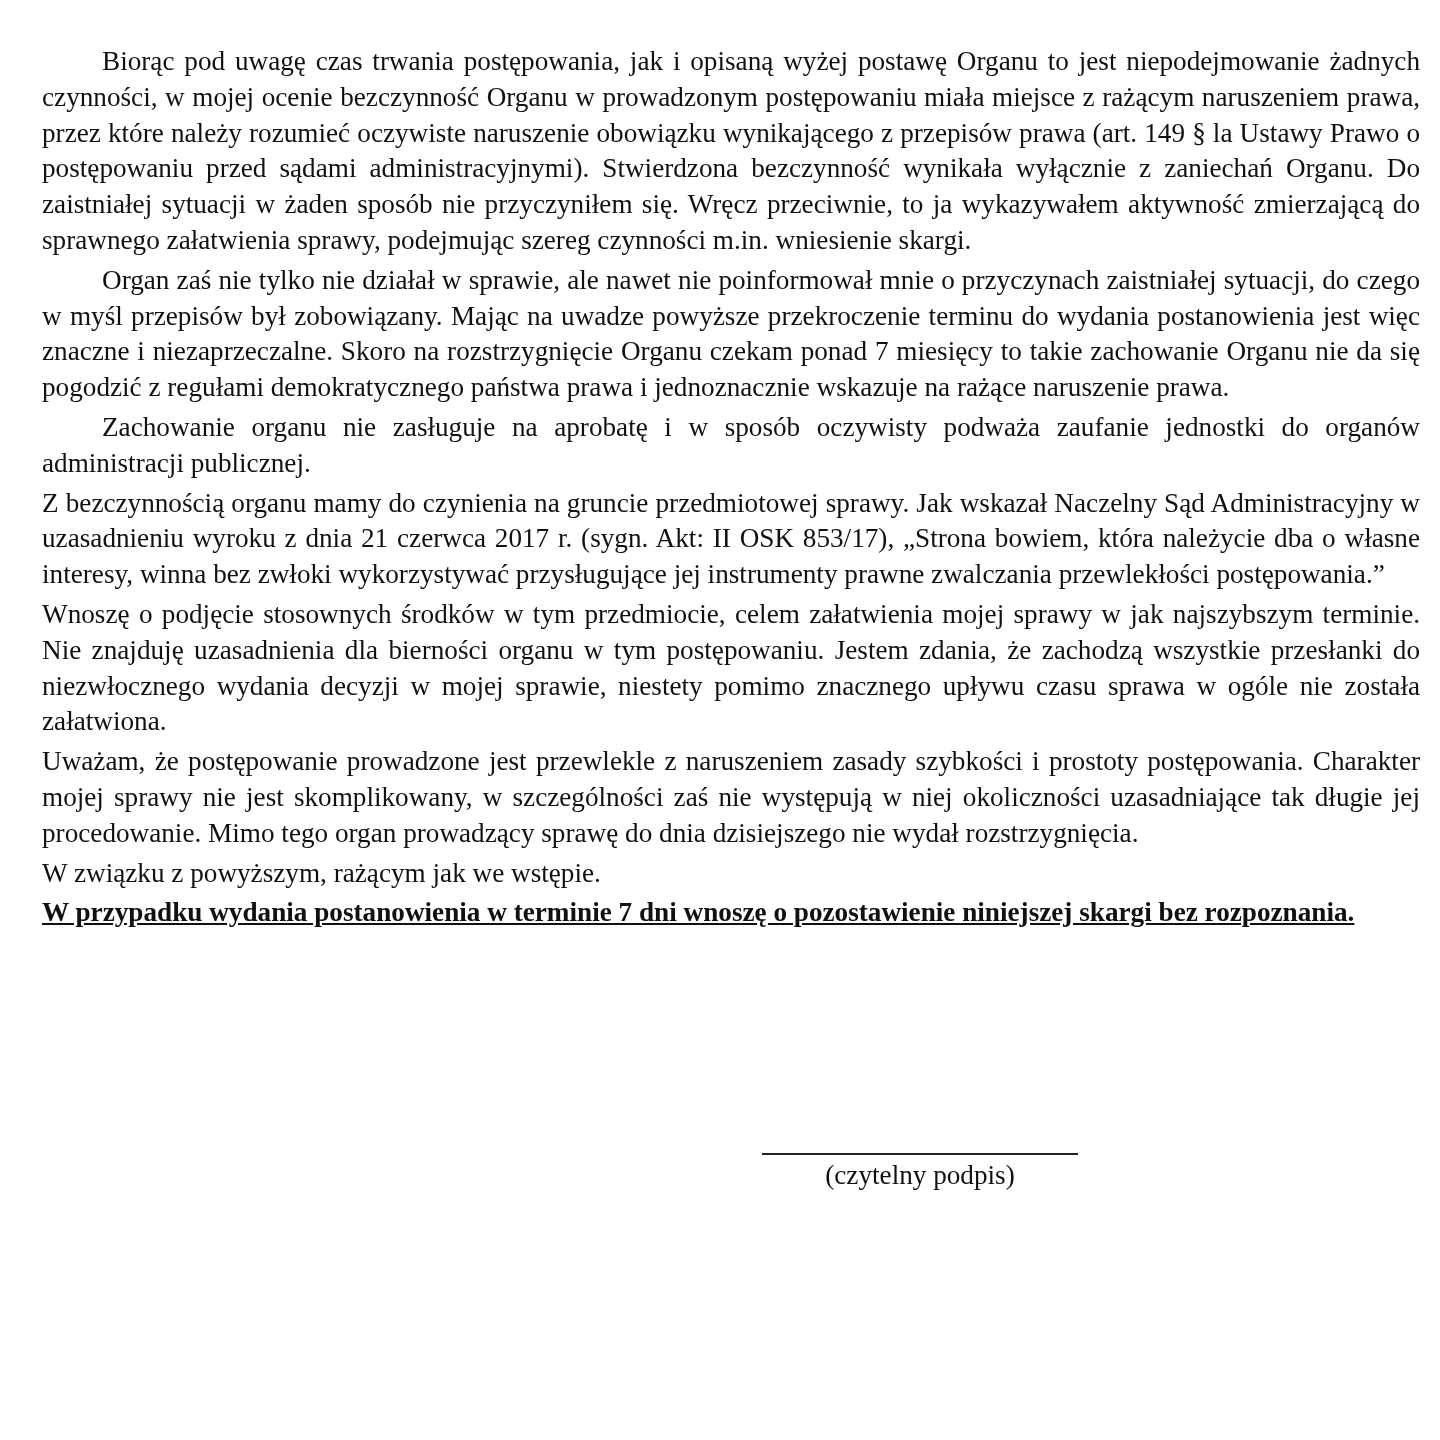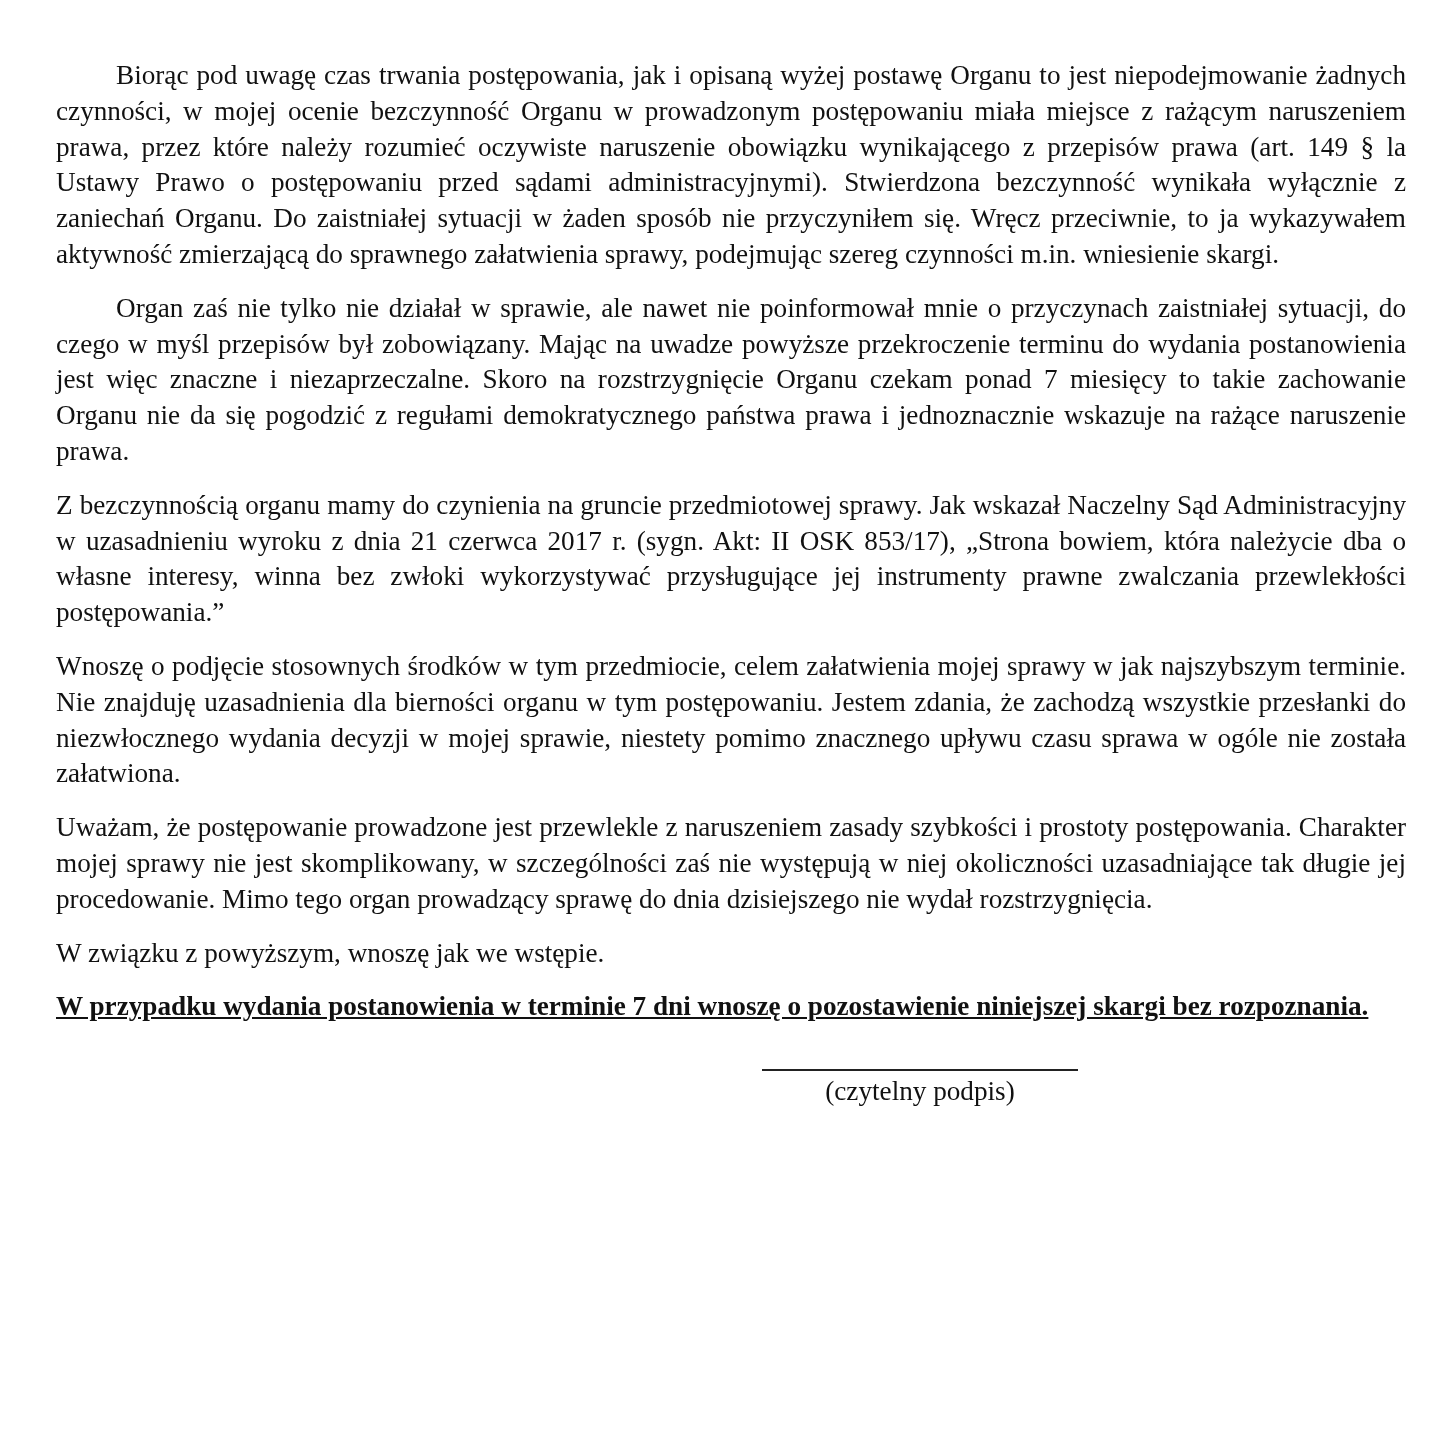--- a/index.html
+++ b/index.html
@@ -18,57 +18,58 @@
     .page {
       position: absolute;
       left: 38px;
       top: 40px;
       width: 1386px;
       font-size: 27.2px;
       line-height: 35.8px;
       text-align: justify;
     }
     .page p {
-      margin: 18px;
+      margin: 4px;
       padding: 0;
     }
     .indent {
       text-indent: 60px;
     }
     .bold {
       font-weight: bold;
       text-decoration: underline;
     }
     .signature {
       position: absolute;
       left: 762px;
-      top: 1069px;
+      top: 1153px;
       width: 316px;
       text-align: center;
     }
     .signature-line {
       width: 316px;
       height: 0;
       border-top: 2px solid #222222;
     }
     .signature-caption {
       font-size: 27.2px;
       line-height: 36px;
       margin-top: 2px;
     }
   </style>
 </head>
 <body>
 
 <div class="page">
   <p class="indent">Biorąc pod uwagę czas trwania postępowania, jak i opisaną wyżej postawę Organu to jest niepodejmowanie żadnych czynności, w mojej ocenie bezczynność Organu w prowadzonym postępowaniu miała miejsce z rażącym naruszeniem prawa, przez które należy rozumieć oczywiste naruszenie obowiązku wynikającego z przepisów prawa (art. 149 § la Ustawy Prawo o postępowaniu przed sądami administracyjnymi). Stwierdzona bezczynność wynikała wyłącznie z zaniechań Organu. Do zaistniałej sytuacji w żaden sposób nie przyczyniłem się. Wręcz przeciwnie, to ja wykazywałem aktywność zmierzającą do sprawnego załatwienia sprawy, podejmując szereg czynności m.in. wniesienie skargi.</p>
   <p class="indent">Organ zaś nie tylko nie działał w sprawie, ale nawet nie poinformował mnie o przyczynach zaistniałej sytuacji, do czego w myśl przepisów był zobowiązany. Mając na uwadze powyższe przekroczenie terminu do wydania postanowienia jest więc znaczne i niezaprzeczalne. Skoro na rozstrzygnięcie Organu czekam ponad 7 miesięcy to takie zachowanie Organu nie da się pogodzić z regułami demokratycznego państwa prawa i jednoznacznie wskazuje na rażące naruszenie prawa.</p>
+  <p class="indent">Zachowanie organu nie zasługuje na aprobatę i w sposób oczywisty podważa zaufanie jednostki do organów administracji publicznej.</p>
   <p>Z bezczynnością organu mamy do czynienia na gruncie przedmiotowej sprawy. Jak wskazał Naczelny Sąd Administracyjny w uzasadnieniu wyroku z dnia 21 czerwca 2017 r. (sygn. Akt: II OSK 853/17), „Strona bowiem, która należycie dba o własne interesy, winna bez zwłoki wykorzystywać przysługujące jej instrumenty prawne zwalczania przewlekłości postępowania.”</p>
   <p>Wnoszę o podjęcie stosownych środków w tym przedmiocie, celem załatwienia mojej sprawy w jak najszybszym terminie. Nie znajduję uzasadnienia dla bierności organu w tym postępowaniu. Jestem zdania, że zachodzą wszystkie przesłanki do niezwłocznego wydania decyzji w mojej sprawie, niestety pomimo znacznego upływu czasu sprawa w ogóle nie została załatwiona.</p>
   <p>Uważam, że postępowanie prowadzone jest przewlekle z naruszeniem zasady szybkości i prostoty postępowania. Charakter mojej sprawy nie jest skomplikowany, w szczególności zaś nie występują w niej okoliczności uzasadniające tak długie jej procedowanie. Mimo tego organ prowadzący sprawę do dnia dzisiejszego nie wydał rozstrzygnięcia.</p>
-  <p>W związku z powyższym, wnoszę jak we wstępie.</p>
+  <p>W związku z powyższym, rażącym jak we wstępie.</p>
   <p class="bold">W przypadku wydania postanowienia w terminie 7 dni wnoszę o pozostawienie niniejszej skargi bez rozpoznania.</p>
 </div>
 
 <div class="signature">
   <div class="signature-line"></div>
   <div class="signature-caption">(czytelny podpis)</div>
 </div>
 
 </body></html>

